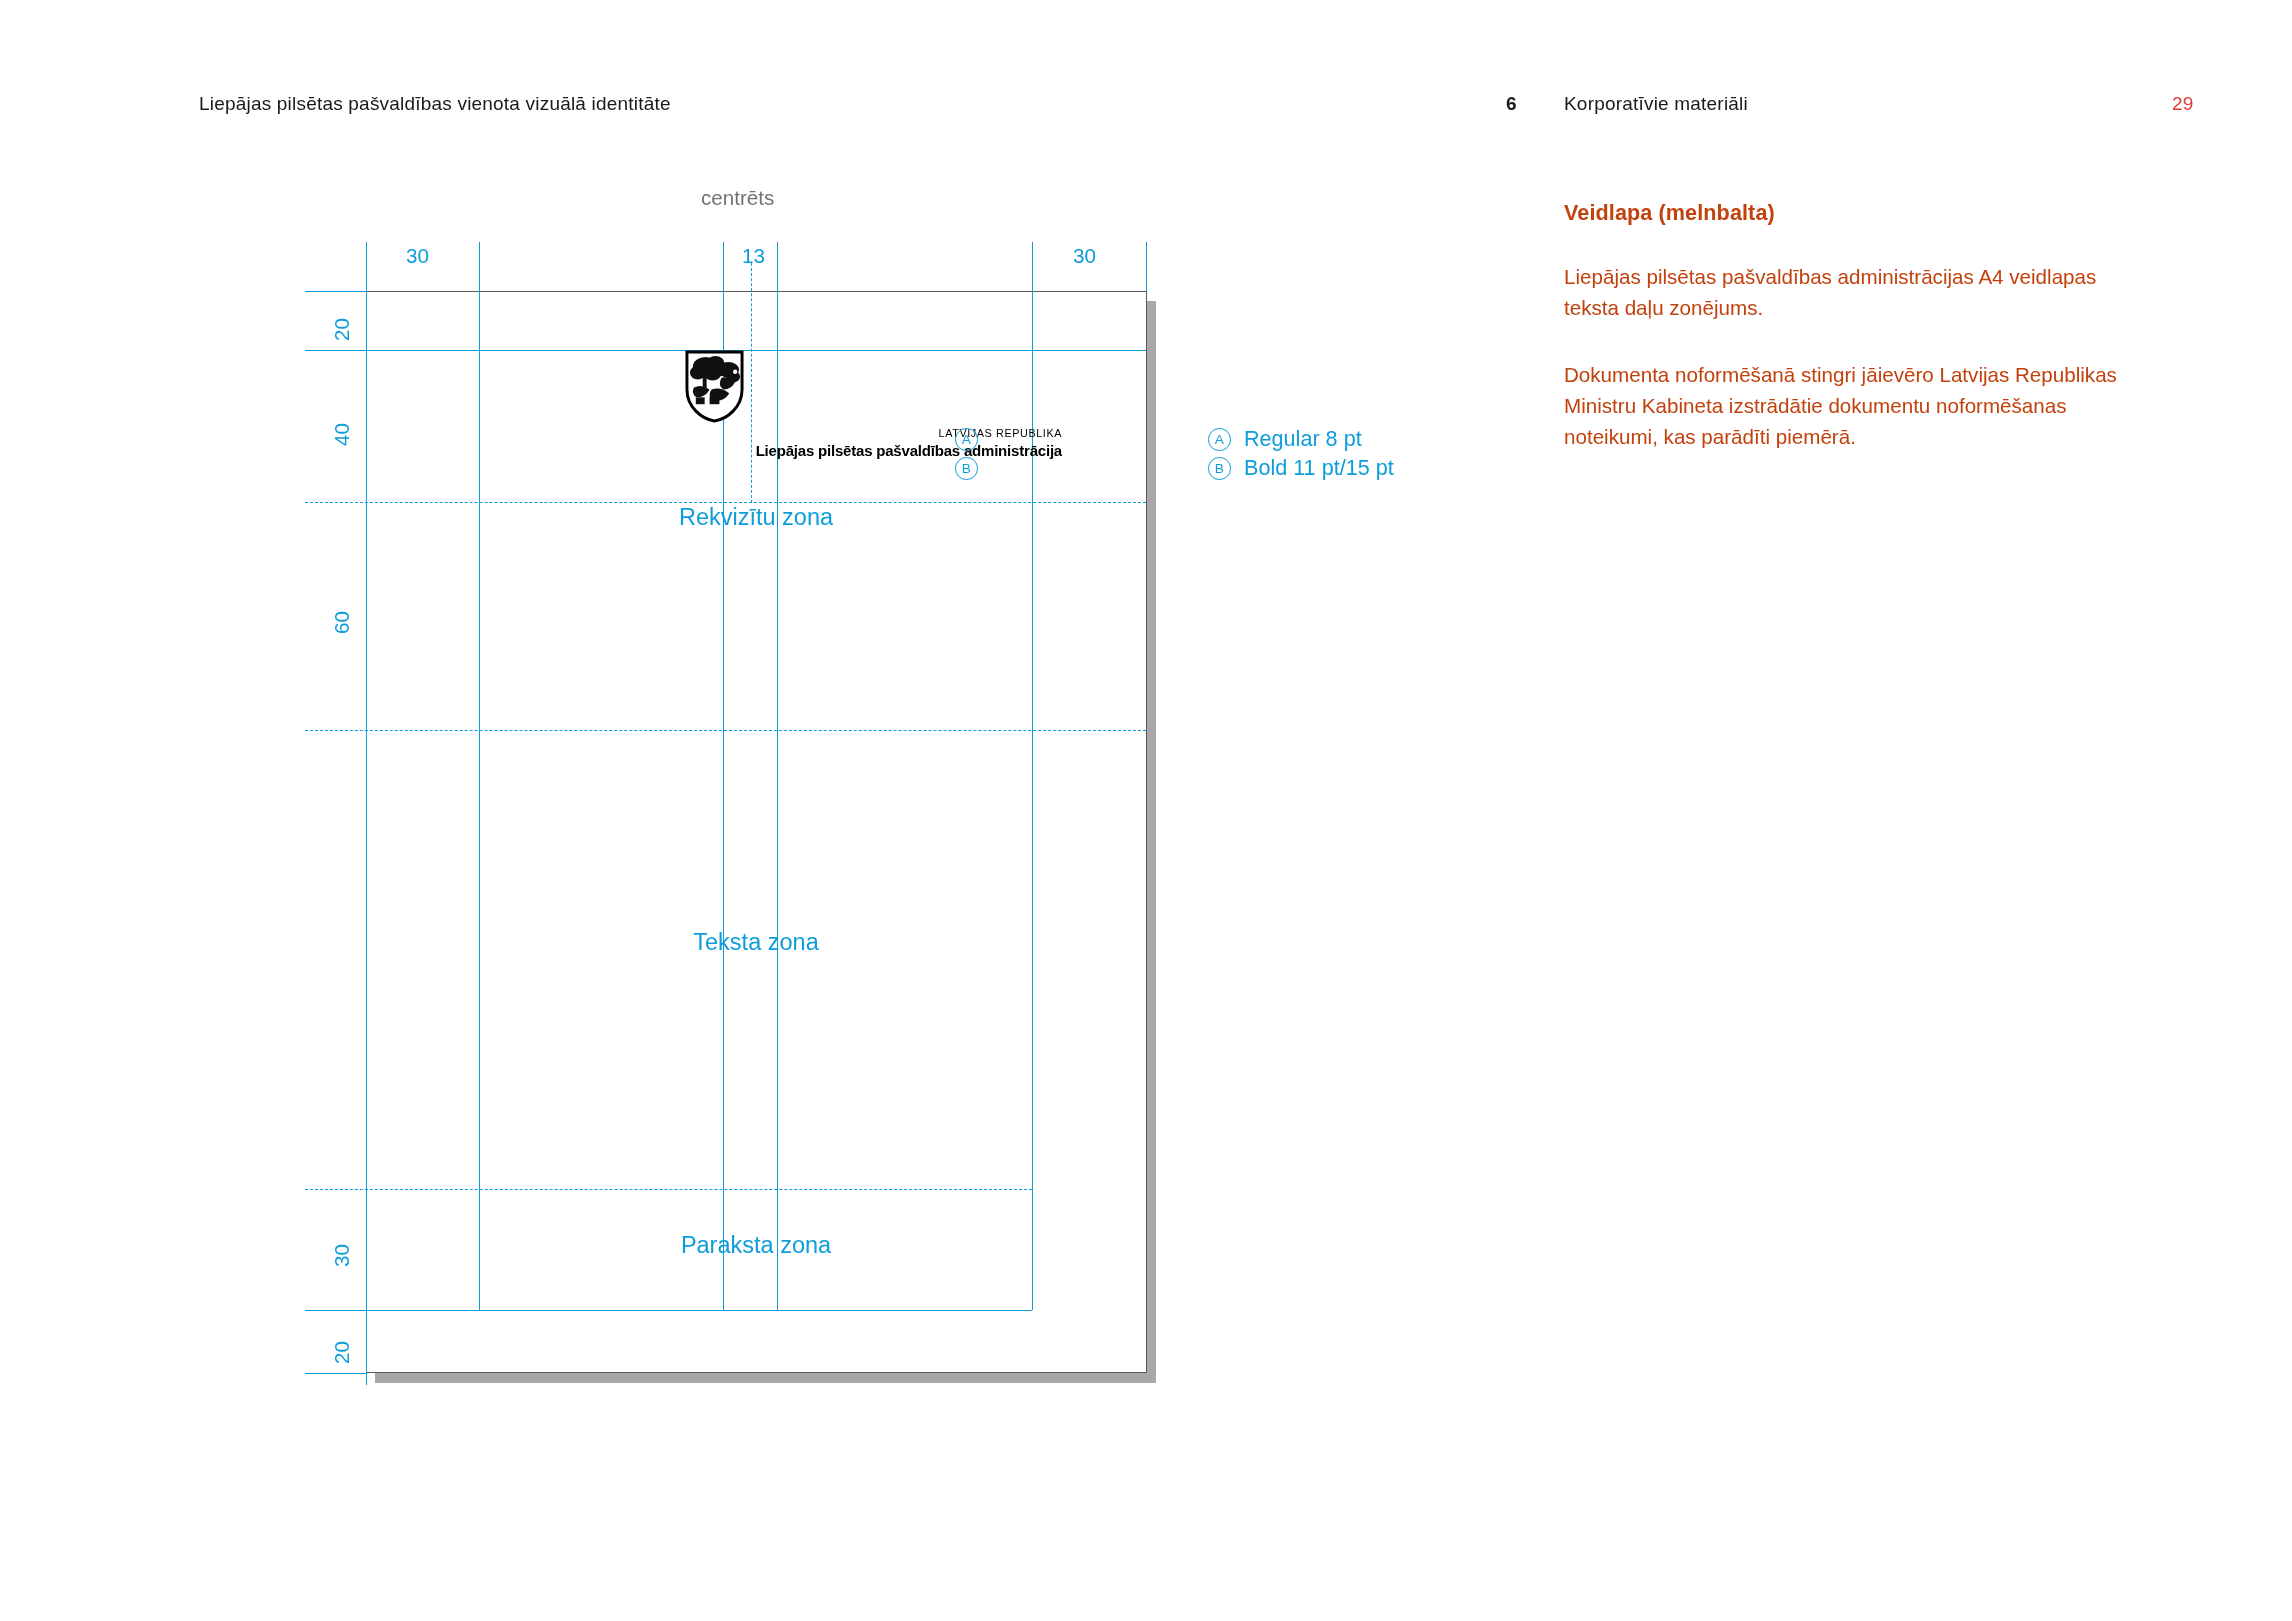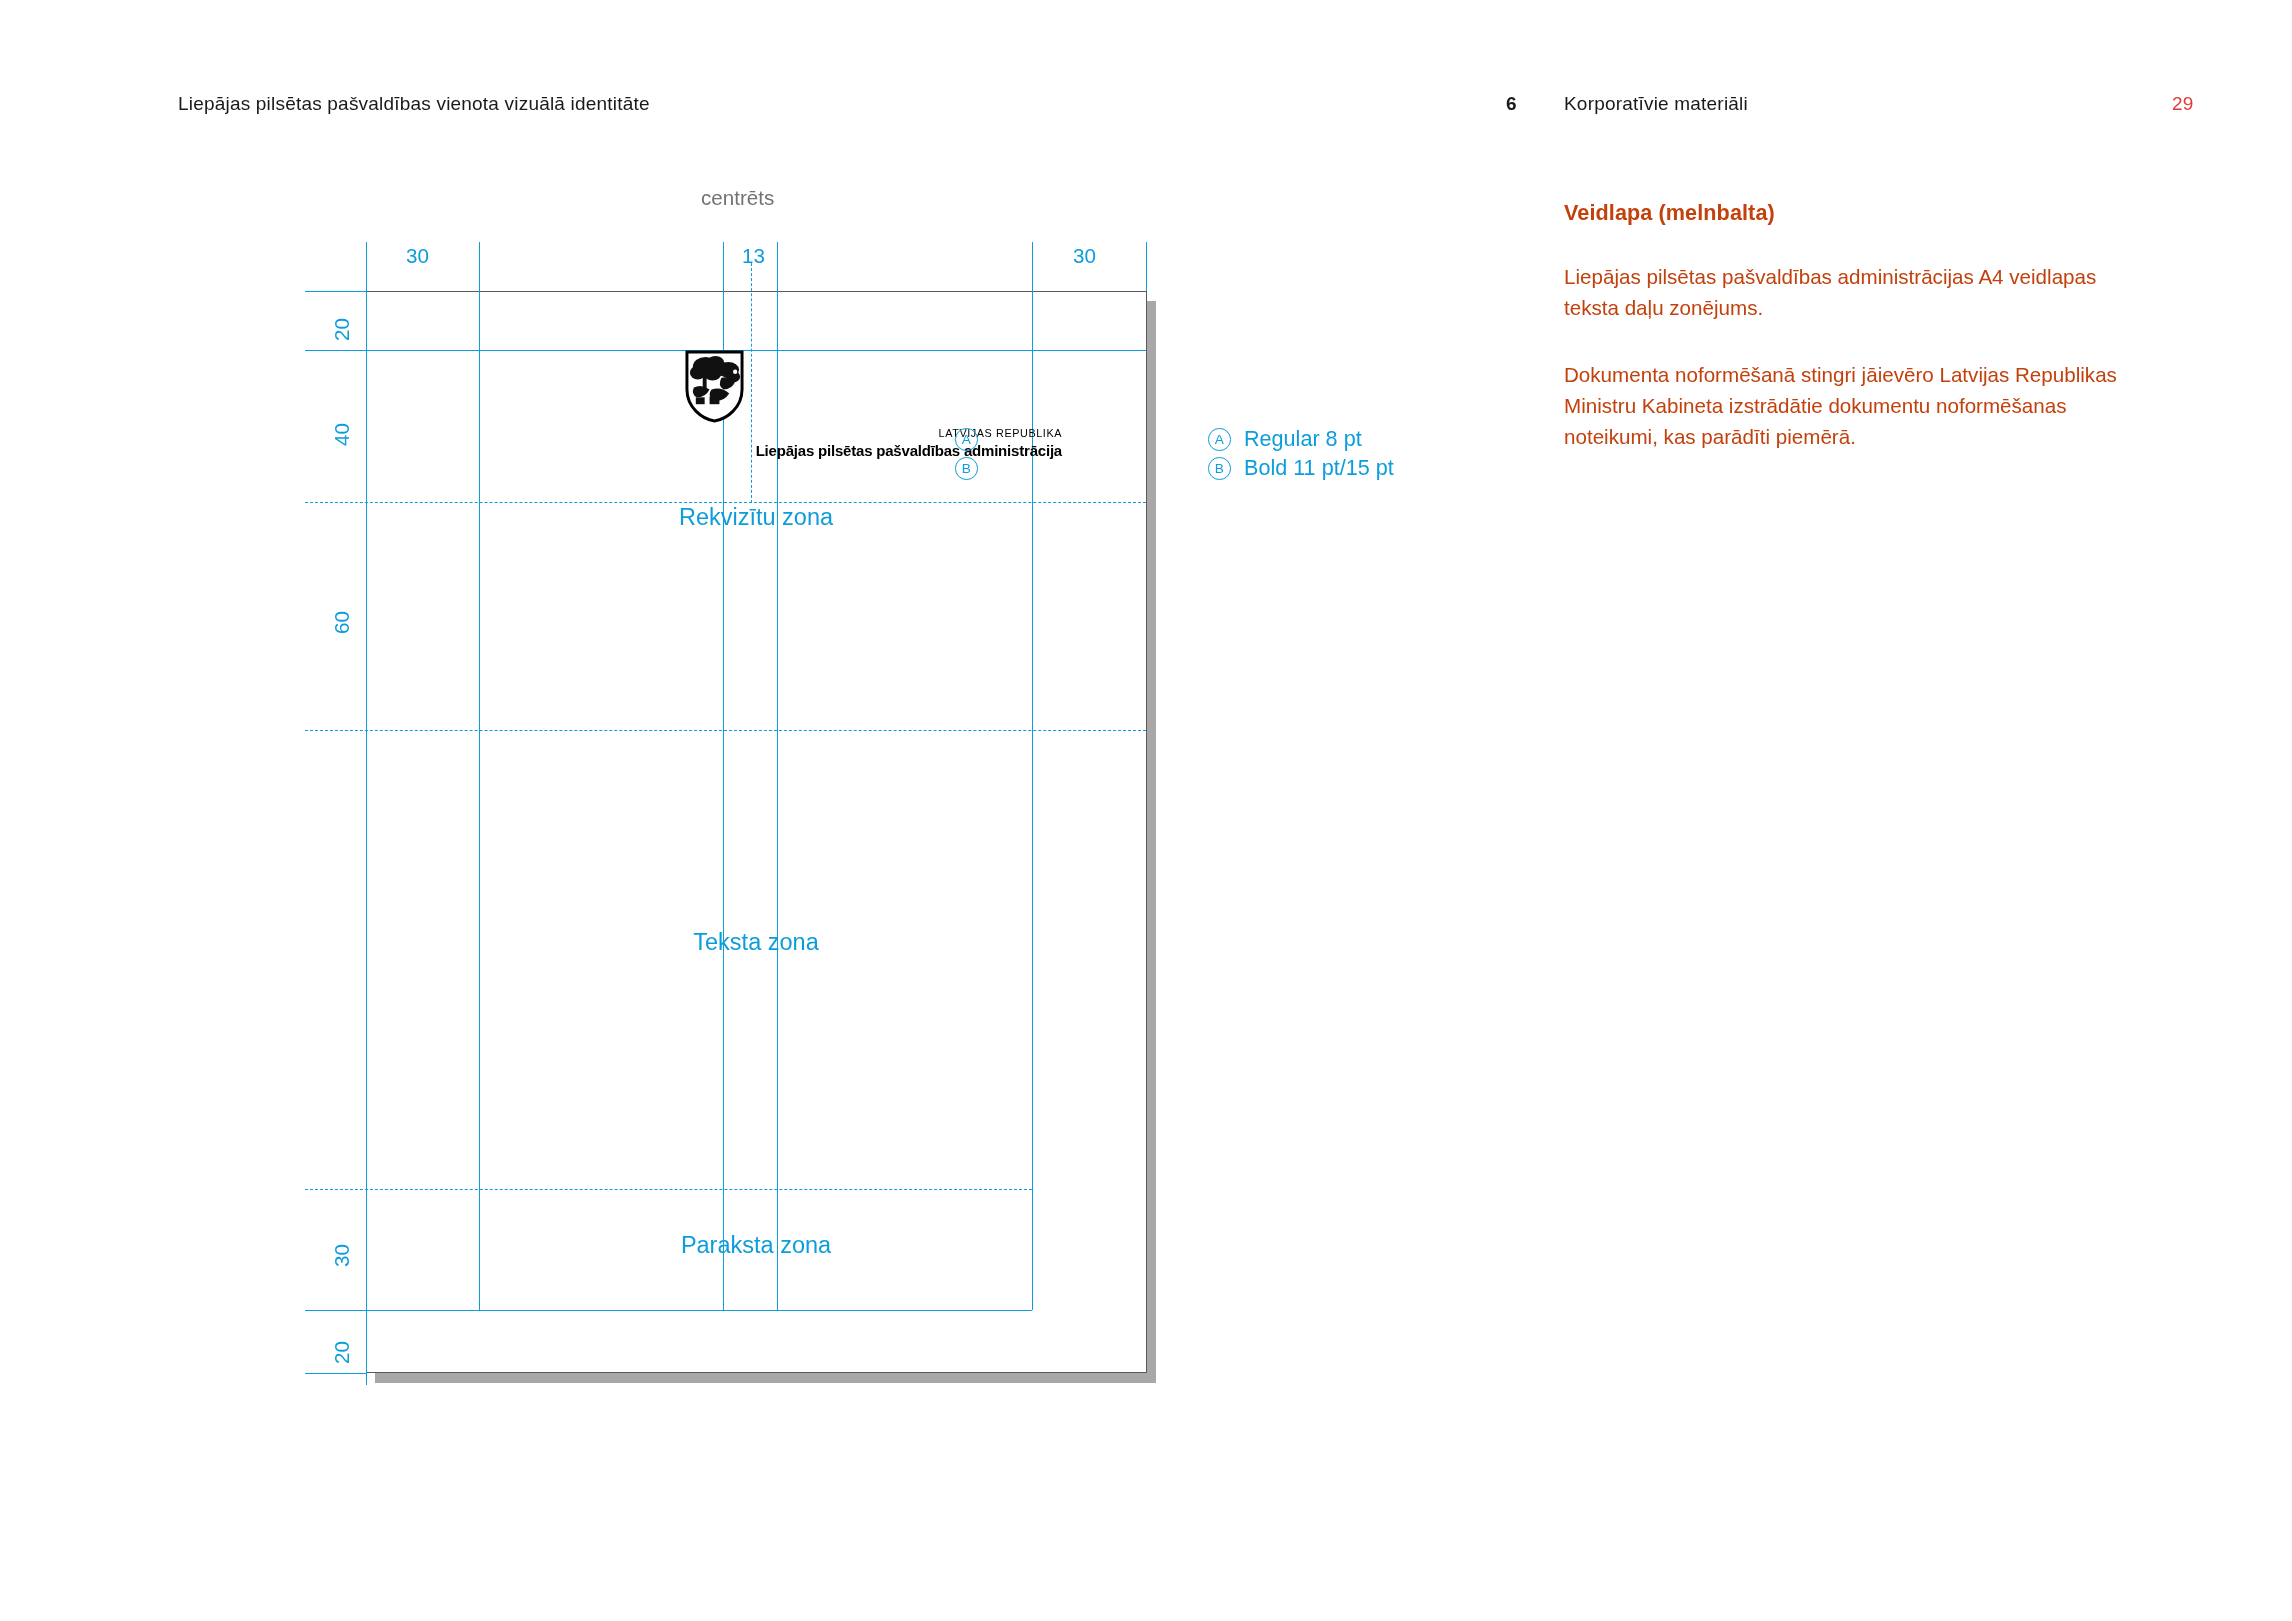--- a/index.html
+++ b/index.html
@@ -17,21 +17,21 @@
 
   
   .hdr {
     position: absolute;
     top: 93px;
     font-size: 19px;
     color: #1a1a1a;
     letter-spacing: 0.2px;
     white-space: nowrap;
   }
-  #hdr-left  { left: 178px; }
+  #hdr-left  { left: 199px; }
   #hdr-num   { left: 1506px; font-weight: bold; }
   #hdr-sect  { left: 1564px; }
   #hdr-page  { left: 2172px; color: #e03a3a; }
 
   
   .rcol {
     position: absolute;
     left: 1564px;
     width: 588px;
     color: #c2410c;

